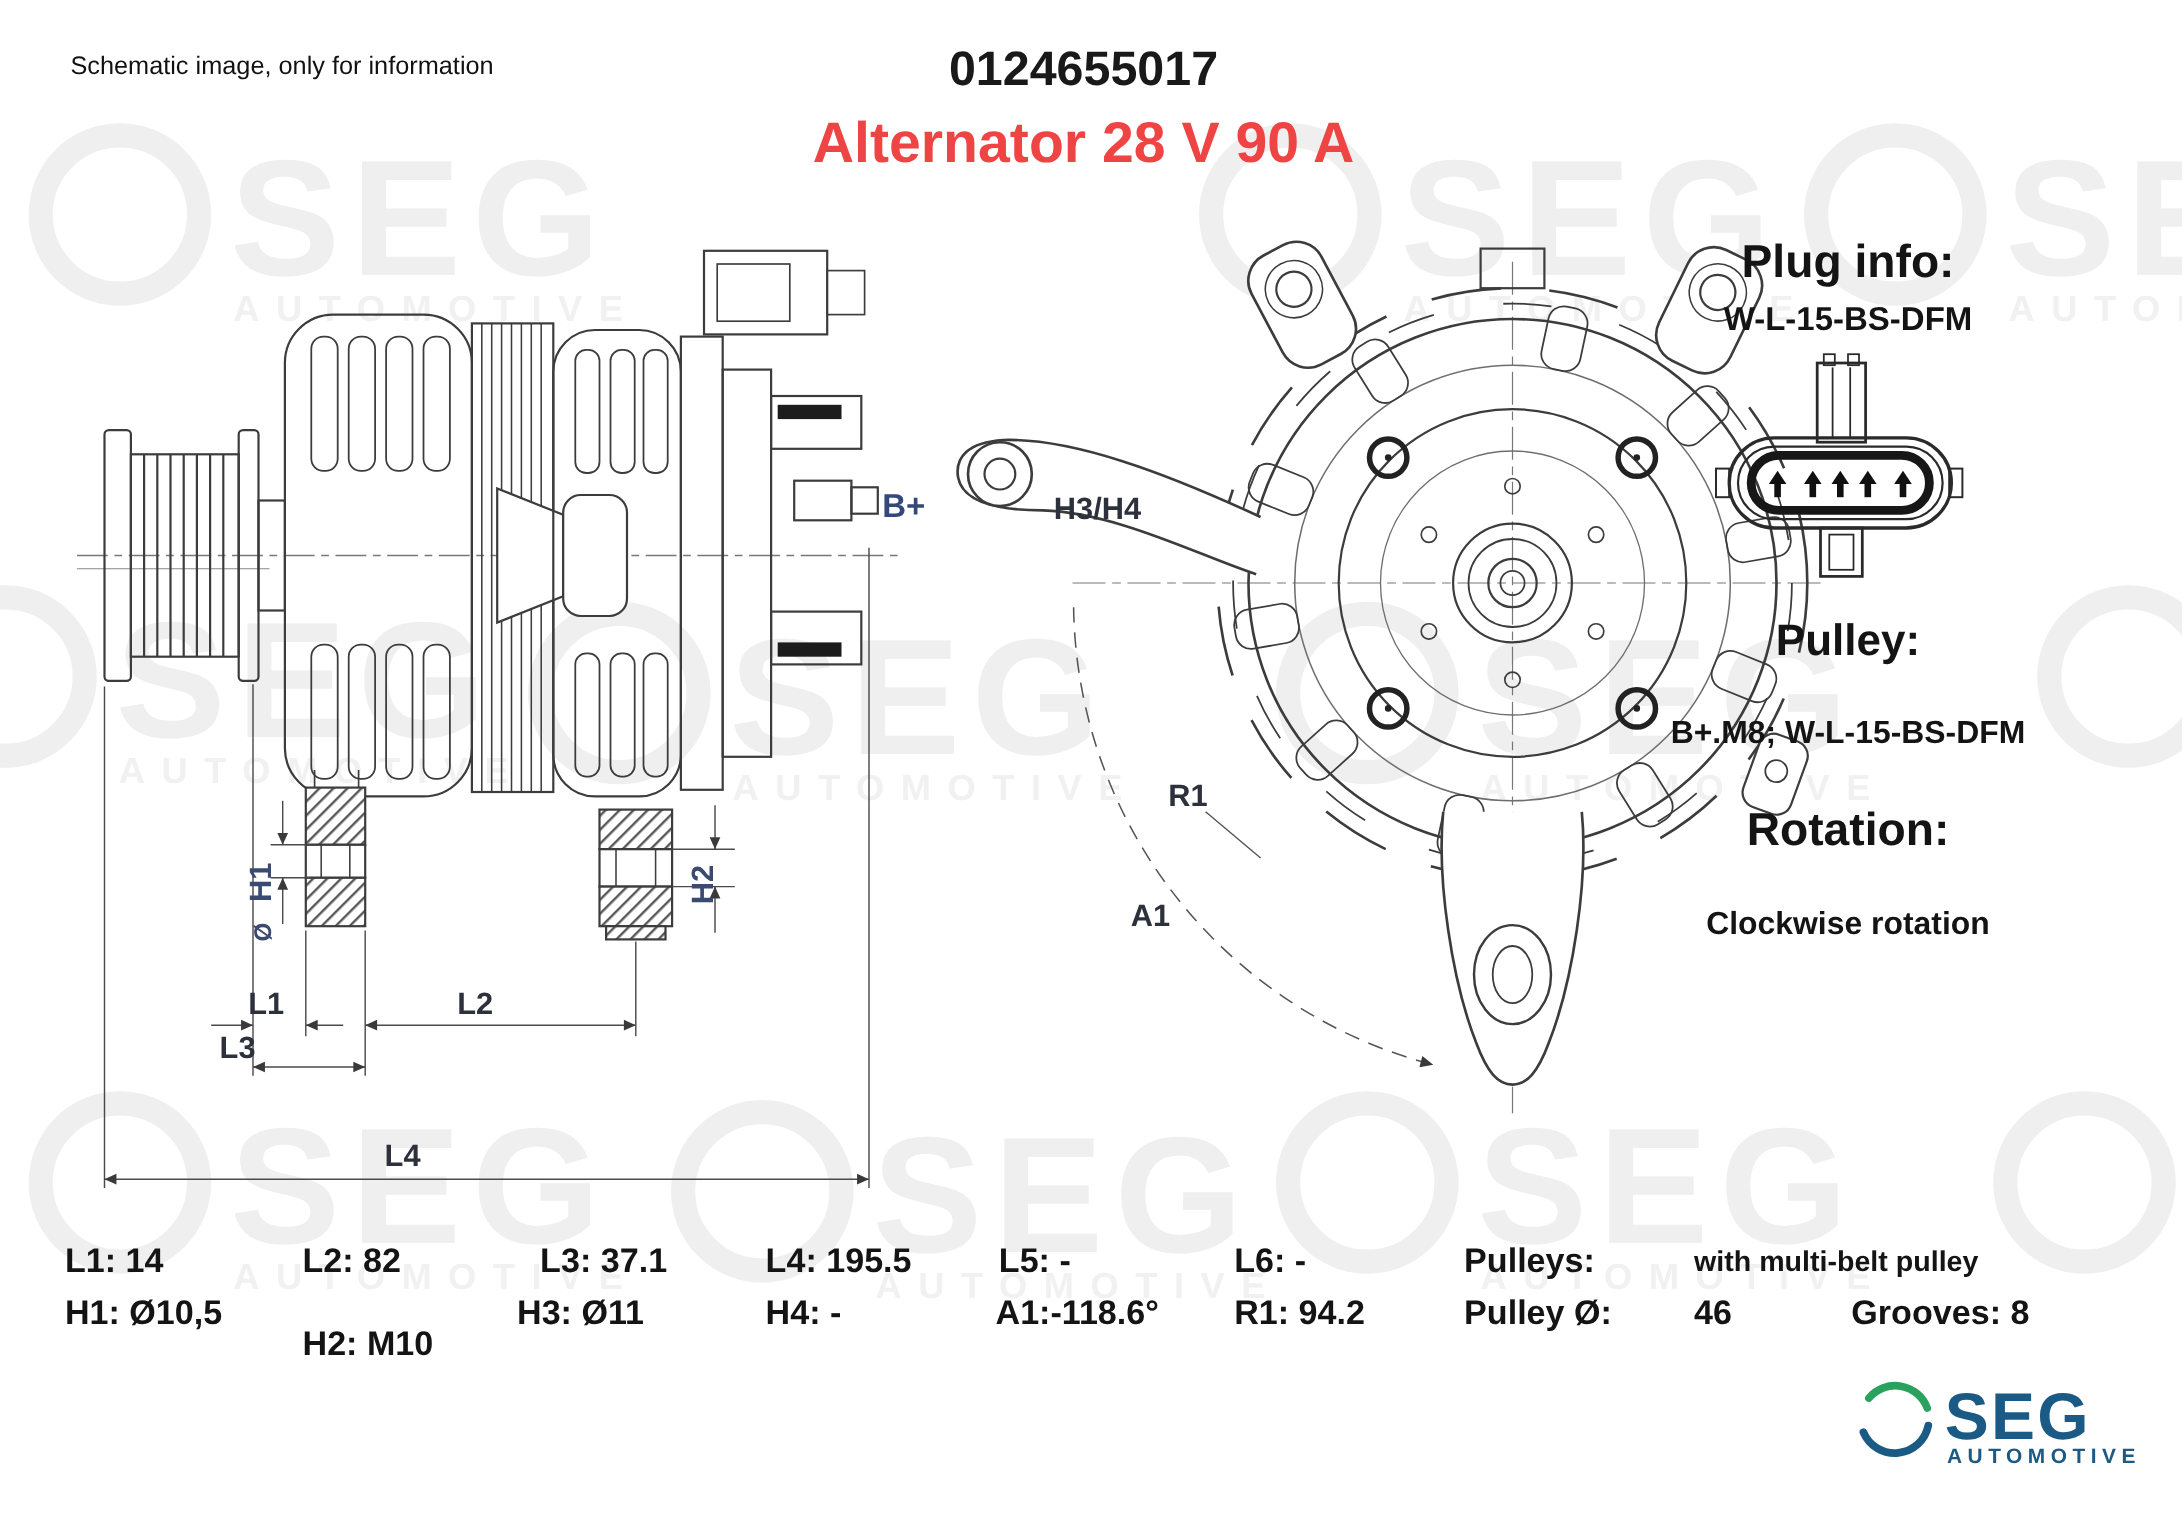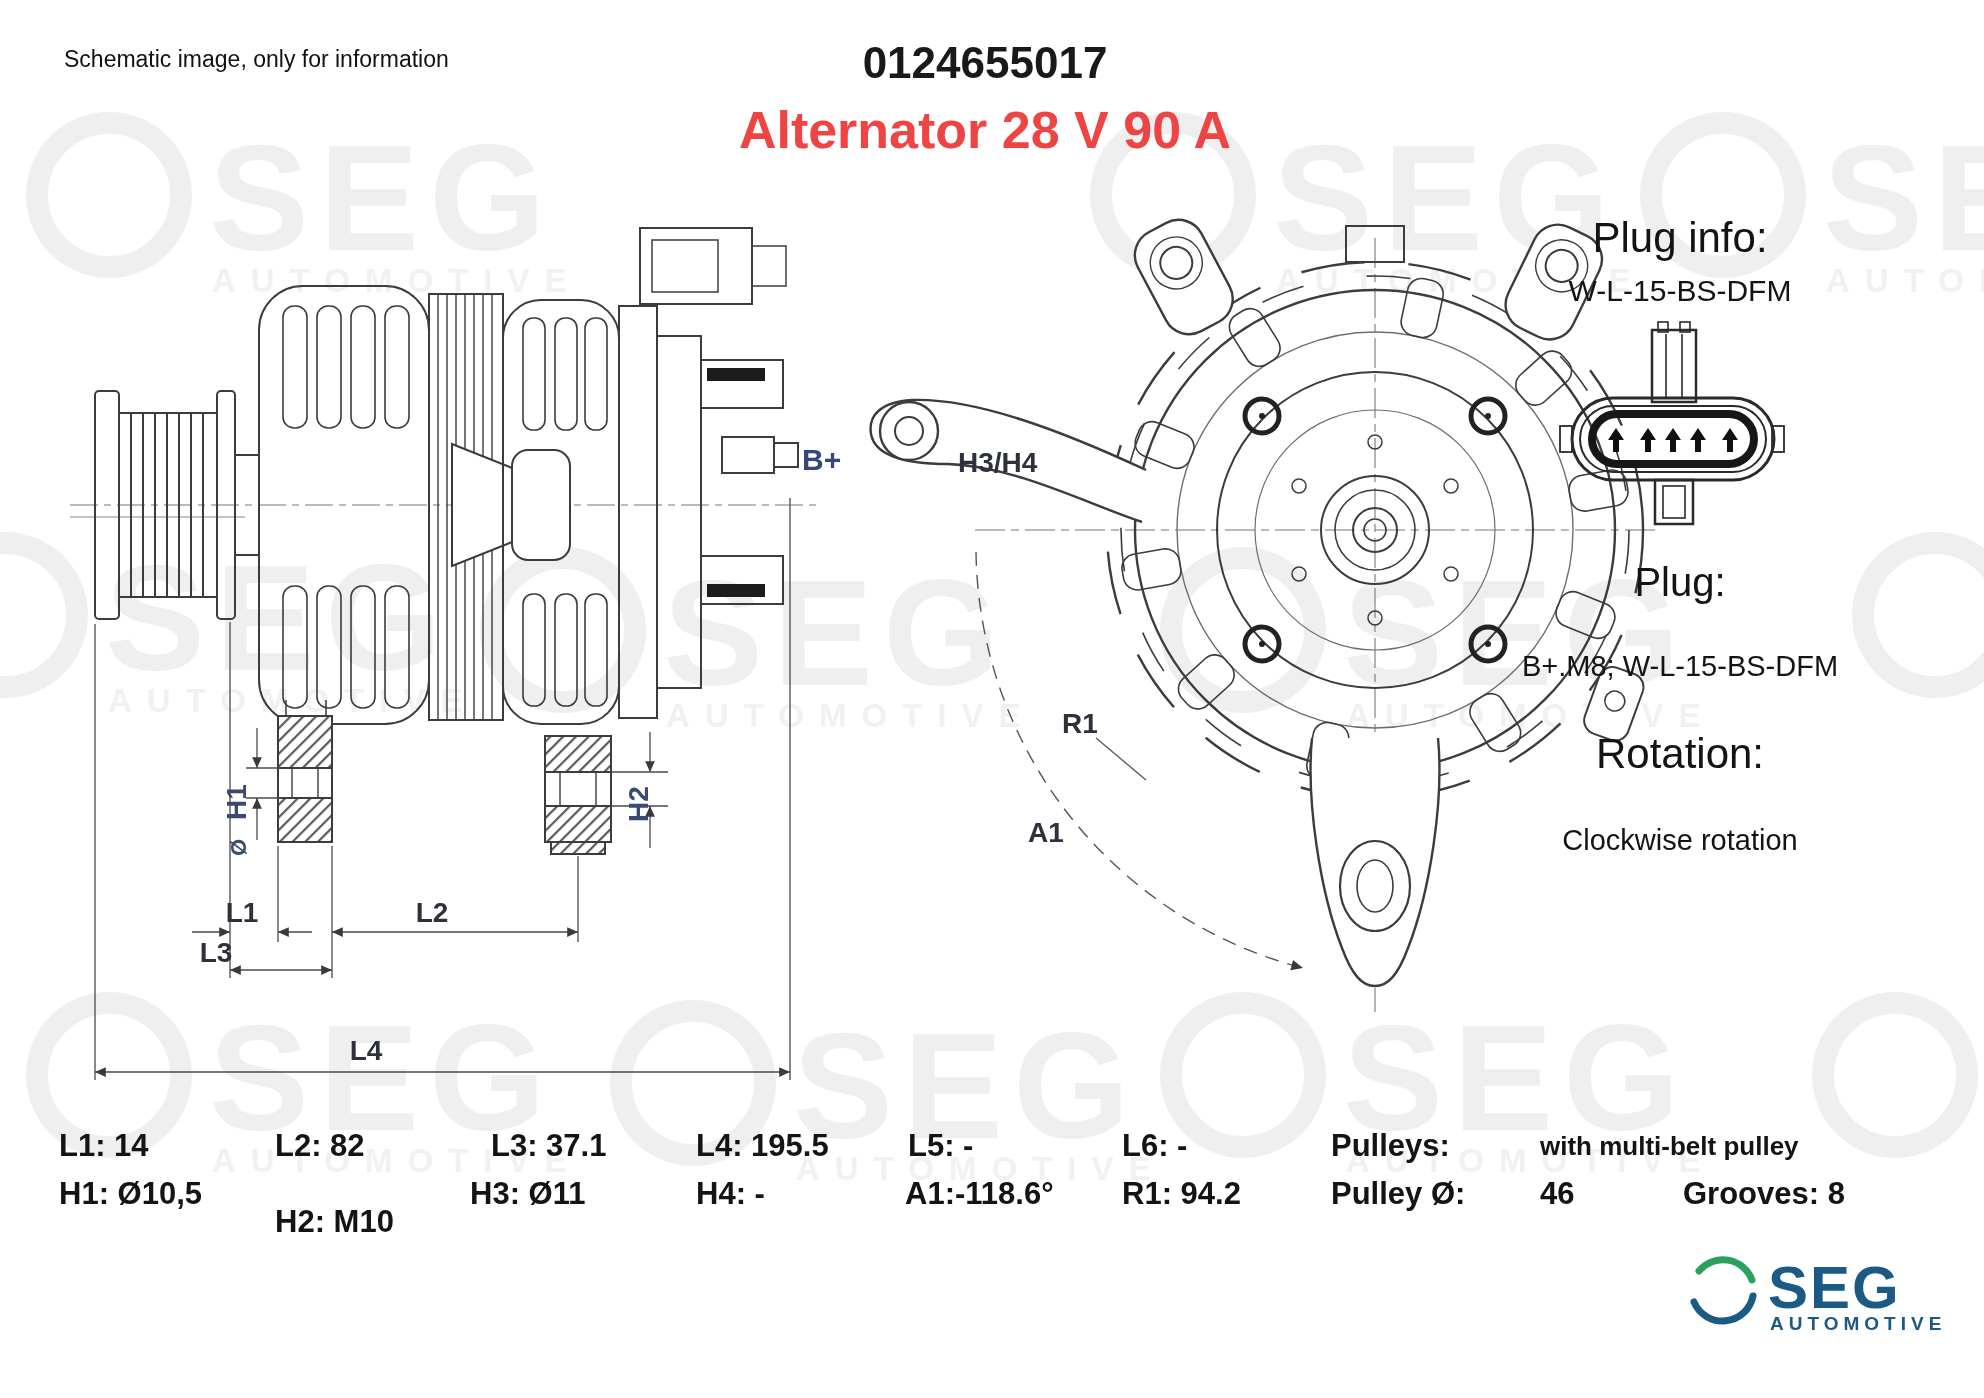--- a/index.html
+++ b/index.html
@@ -2,21 +2,21 @@
 <html><head>
 <meta charset="utf-8">
 <style>
   html,body{margin:0;padding:0;background:#fff;}
   .page{position:relative;width:1984px;height:1398px;background:#fff;overflow:hidden;
         font-family:"Liberation Sans",sans-serif;color:#1b1b1b;}
   .abs{position:absolute;white-space:nowrap;}
   #disclaimer{left:64px;top:46px;font-size:23px;font-weight:400;color:#111;}
   #part-number{left:545px;top:38px;width:880px;text-align:center;font-size:44px;font-weight:700;color:#191919;}
   #product-title{left:545px;top:100px;width:880px;text-align:center;font-size:52px;font-weight:700;color:#ef4444;}
-  .sp{position:absolute;left:1480px;width:400px;text-align:center;font-weight:400;color:#141414;white-space:nowrap;}
+  .sp{position:absolute;left:1480px;width:400px;text-align:center;font-weight:700;color:#141414;white-space:nowrap;}
   #plug-heading{top:214px;font-size:42px;}
   #plug-value{top:274px;font-size:30px;}
   #clamp-heading{top:560px;font-size:40px;}
   #clamp-value{top:650px;font-size:29px;}
   #rotation-heading{top:730px;font-size:42px;}
   #rotation-value{top:824px;font-size:29px;}
   .spec{position:absolute;font-size:31px;font-weight:700;color:#141414;white-space:nowrap;}
   .spec.small{font-size:26px;}
   svg text{font-family:"Liberation Sans",sans-serif;}
   .wm-seg{font-weight:700;letter-spacing:10px;}
@@ -329,21 +329,21 @@
       <text x="1770" y="1330" font-size="19" font-weight="bold" fill="#1b5a84" letter-spacing="5">AUTOMOTIVE</text>
     </g>
   </svg>
 
   <div class="abs" id="disclaimer">Schematic image, only for information</div>
   <div class="abs" id="part-number">0124655017</div>
   <div class="abs" id="product-title">Alternator 28 V 90 A</div>
 
   <div class="sp" id="plug-heading">Plug info:</div>
   <div class="sp" id="plug-value">W-L-15-BS-DFM</div>
-  <div class="sp" id="clamp-heading">Plug:</div>
+  <div class="sp" id="clamp-heading">Pulley:</div>
   <div class="sp" id="clamp-value">B+.M8; W-L-15-BS-DFM</div>
   <div class="sp" id="rotation-value">Clockwise rotation</div>
   <div class="sp" id="rotation-heading">Rotation:</div>
 
   <div class="spec" style="left:59px;top:1128px;">L1: 14</div>
   <div class="spec" style="left:275px;top:1128px;">L2: 82</div>
   <div class="spec" style="left:491px;top:1128px;">L3: 37.1</div>
   <div class="spec" style="left:696px;top:1128px;">L4: 195.5</div>
   <div class="spec" style="left:908px;top:1128px;">L5: -</div>
   <div class="spec" style="left:1122px;top:1128px;">L6: -</div>

